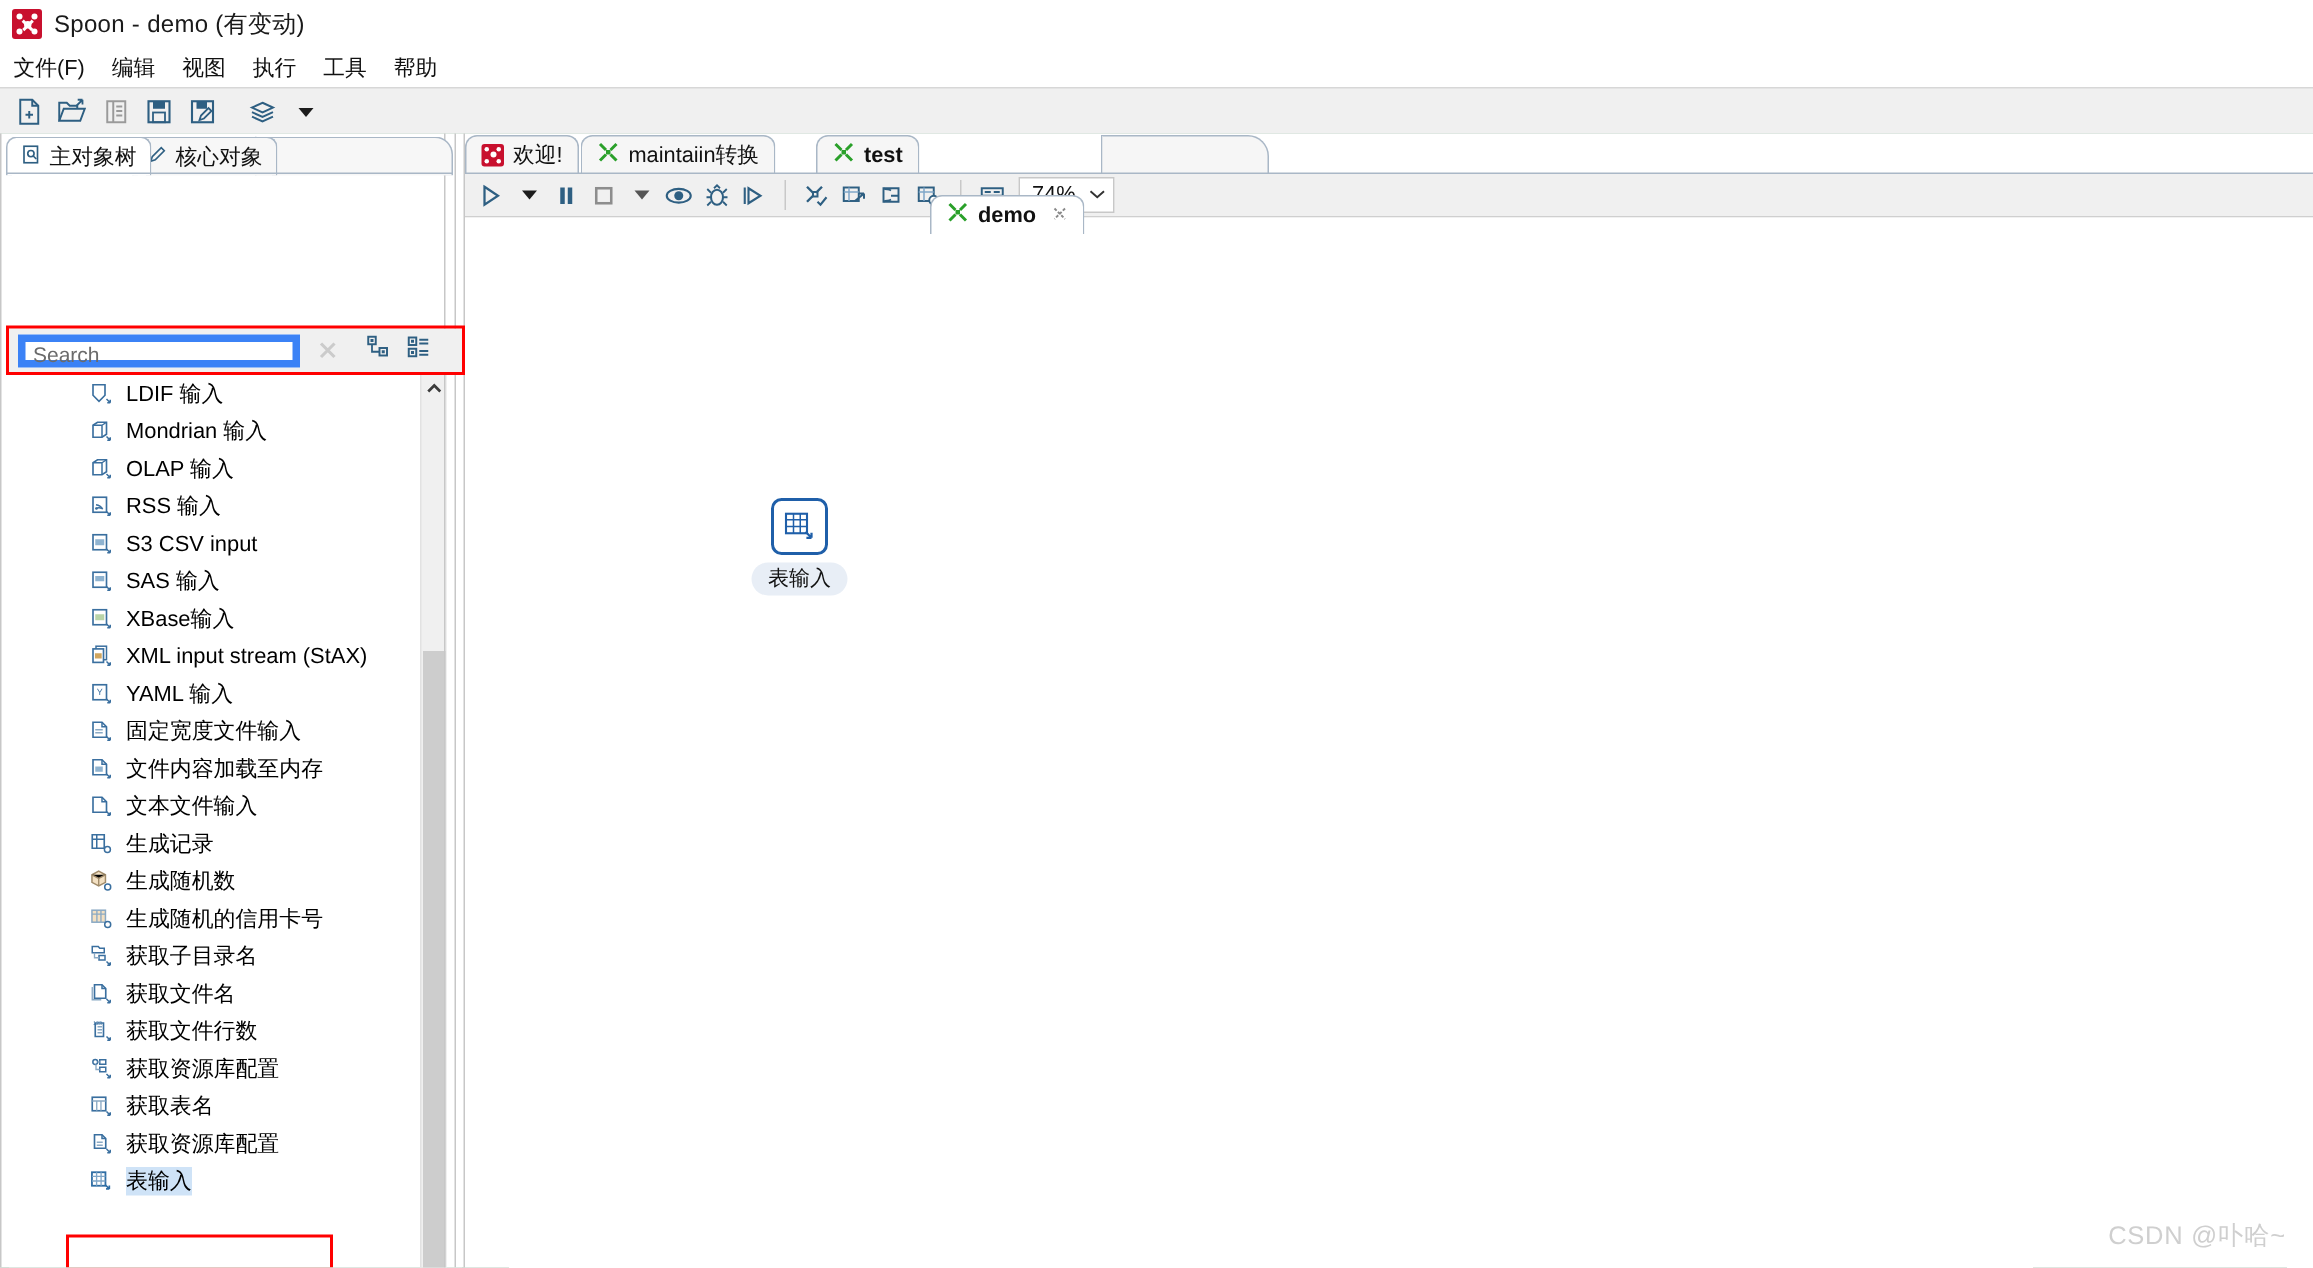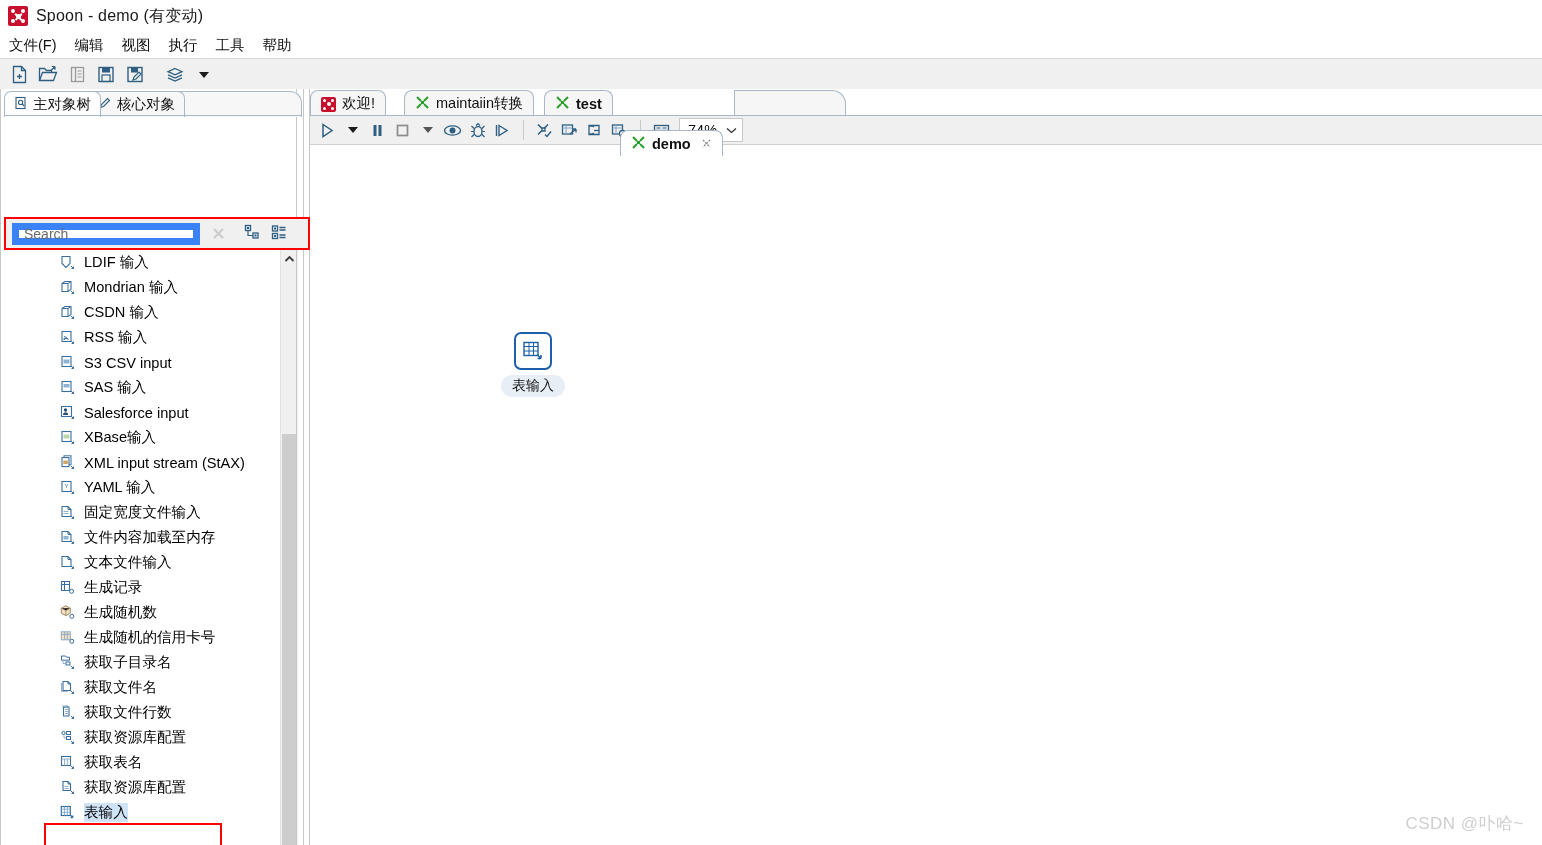--- a/index.html
+++ b/index.html
@@ -47,22 +47,22 @@
           border-radius:7px 7px 0 0;background:#fbfbfb;white-space:nowrap;}
   .lp-tab.t1{left:4px;z-index:3;background:#ffffff;}
   .lp-tab.t2{left:88px;z-index:2;background:#f7f7f7;}
   .lp-tab-filler{position:absolute;left:170px;top:2px;right:8px;height:25px;border:1px solid #a9b7c6;border-bottom:none;
                  border-radius:0 12px 0 0;background:#f7f7f7;z-index:1;}
   .lp-tabline{position:absolute;left:4px;right:8px;top:26px;height:1px;background:#a9b7c6;z-index:4;}
 
   
   .redbox{position:absolute;left:4px;top:128px;width:306px;height:33px;border:2px solid #ff0000;box-sizing:border-box;z-index:6;}
   .searchrow{position:absolute;left:6px;top:130px;width:302px;height:29px;background:#f0f0f0;display:flex;align-items:center;z-index:5;}
-  .searchbox{margin-left:6px;width:188px;height:22px;border:7px solid #3b82f6;background:#fff;
-             display:flex;align-items:center;padding:0 5px;box-sizing:border-box;}
+  .searchbox{margin-left:6px;width:188px;height:22px;border:5px solid #3b82f6;background:#fff;
+             display:flex;align-items:flex-start;padding:0 5px;box-sizing:border-box;}
   .searchbox span{font-size:14px;color:#6b6b6b;}
   .clearx{width:28px;height:22px;margin-left:4px;display:flex;align-items:center;justify-content:center;}
   .treeicons{margin-left:12px;display:flex;gap:11px;align-items:center;}
 
   
   .treewrap{position:absolute;left:6px;top:161px;width:302px;height:595px;background:#fff;overflow:hidden;}
   .treelist{position:absolute;left:0;top:0;width:280px;}
   .trow{height:25px;display:flex;align-items:center;padding-left:52px;box-sizing:border-box;font-size:14.6px;color:#000;white-space:nowrap;}
   .trow .ic{width:19px;height:19px;margin-right:7px;flex:none;display:flex;align-items:center;justify-content:center;}
   .trow.sel .lbl{background:#cfe3f7;}
@@ -259,21 +259,21 @@
             </div>
 
           <div class="trow">
               <span class="ic">
                 <svg width="17" height="17" viewBox="0 0 17 17">
                   <path d="M3 4.5l3-2h6v8l-3 2H3z" fill="none" stroke="#3a6f9f" stroke-width="1.1"></path>
                   <path d="M3 4.5h6v8M9 4.5l3-2" fill="none" stroke="#3a6f9f" stroke-width="1"></path>
                   <path d="M12 12l2.5 2.5M14.5 14.5h-2m2 0v-2" stroke="#3a6f9f" stroke-width="1"></path>
                 </svg>
               </span>
-              <span class="lbl">CSDN 输入</span>
+              <span class="lbl">OLAP 输入</span>
             </div>
 
           <div class="trow">
               <span class="ic">
                 <svg width="17" height="17" viewBox="0 0 17 17">
                   <rect x="3" y="2.5" width="9" height="10" fill="none" stroke="#3a6f9f" stroke-width="1.1"></rect>
                   <path d="M5 10a4 4 0 014 0" fill="none" stroke="#3a6f9f" stroke-width="1"></path>
                   <circle cx="5.3" cy="10" r=".9" fill="#3a6f9f"></circle>
                   <path d="M5 7.5a6 6 0 014.5 3" fill="none" stroke="#3a6f9f" stroke-width="1"></path>
                   <path d="M12 12l2.5 2.5M14.5 14.5h-2m2 0v-2" stroke="#3a6f9f" stroke-width="1"></path>
@@ -297,31 +297,20 @@
               <span class="ic">
                 <svg width="17" height="17" viewBox="0 0 17 17">
                   <rect x="3" y="2.5" width="9" height="10" fill="none" stroke="#3a6f9f" stroke-width="1.1"></rect>
                   <rect x="4.5" y="5" width="6" height="3.5" fill="#8fb3d0"></rect>
                   <path d="M12 12l2.5 2.5M14.5 14.5h-2m2 0v-2" stroke="#3a6f9f" stroke-width="1"></path>
                 </svg>
               </span>
               <span class="lbl">SAS 输入</span>
             </div>
 
-          <div class="trow">
-              <span class="ic">
-                <svg width="17" height="17" viewBox="0 0 17 17">
-                  <rect x="2.5" y="2.5" width="10" height="10" fill="none" stroke="#3a6f9f" stroke-width="1.1"></rect>
-                  <circle cx="6.5" cy="6" r="1.7" fill="#2a4f70"></circle>
-                  <path d="M4 11c0-1.8 1.2-2.8 2.6-2.8S9.2 9.2 9.2 11z" fill="#2a4f70"></path>
-                  <path d="M12 12l2.5 2.5M14.5 14.5h-2m2 0v-2" stroke="#3a6f9f" stroke-width="1"></path>
-                </svg>
-              </span>
-              <span class="lbl">Salesforce input</span>
-            </div>
 
           <div class="trow">
               <span class="ic">
                 <svg width="17" height="17" viewBox="0 0 17 17">
                   <rect x="3" y="2.5" width="9" height="10" fill="none" stroke="#3a6f9f" stroke-width="1.1"></rect>
                   <rect x="4.5" y="5.5" width="6" height="4" fill="#b9d4a8"></rect>
                   <path d="M12 12l2.5 2.5M14.5 14.5h-2m2 0v-2" stroke="#3a6f9f" stroke-width="1"></path>
                 </svg>
               </span>
               <span class="lbl">XBase输入</span>
@@ -532,21 +521,21 @@
               <span style="position:absolute;left:2px;top:2px;width:3px;height:3px;background:#fff;border-radius:50%"></span>
               <span style="position:absolute;right:2px;top:2px;width:3px;height:3px;background:#fff;border-radius:50%"></span>
               <span style="position:absolute;left:2px;bottom:2px;width:3px;height:3px;background:#fff;border-radius:50%"></span>
               <span style="position:absolute;right:2px;bottom:2px;width:3px;height:3px;background:#fff;border-radius:50%"></span>
               <span style="position:absolute;left:5.5px;top:5.5px;width:4px;height:4px;background:#fff;border-radius:50%"></span>
             </span>
           </span>
           <span>欢迎!</span>
         </div>
 
-        <div class="rp-tab" style="left:94px;">
+        <div class="rp-tab" style="left:77px;">
           <span>
             <svg width="15" height="15" viewBox="0 0 15 15">
                 <path d="M2 2l4 4M13 2L9 6M2 13l4-4M13 13L9 9" stroke="#2aa02a" stroke-width="2"></path>
                 <path d="M6 6h3v3H6z" fill="#2aa02a"></path>
               </svg>
           </span>
           <span>maintaiin转换</span>
         </div>
 
         <div class="rp-tab" style="left:234px;">

